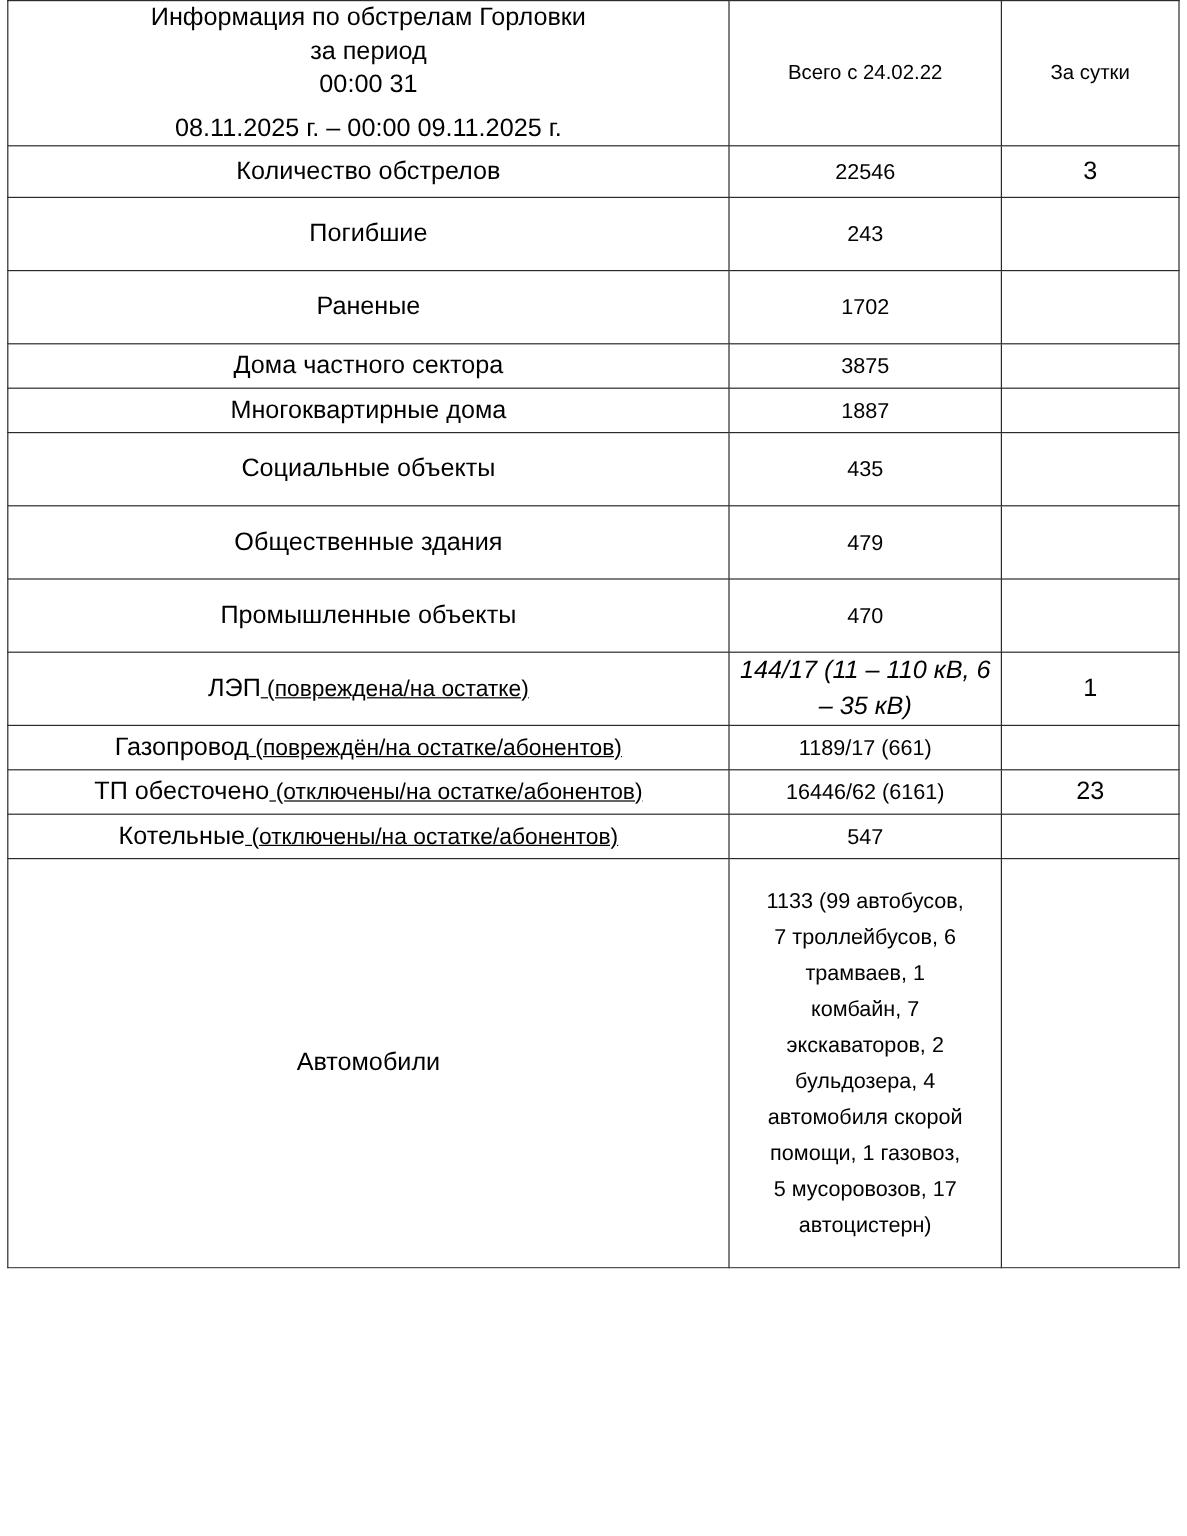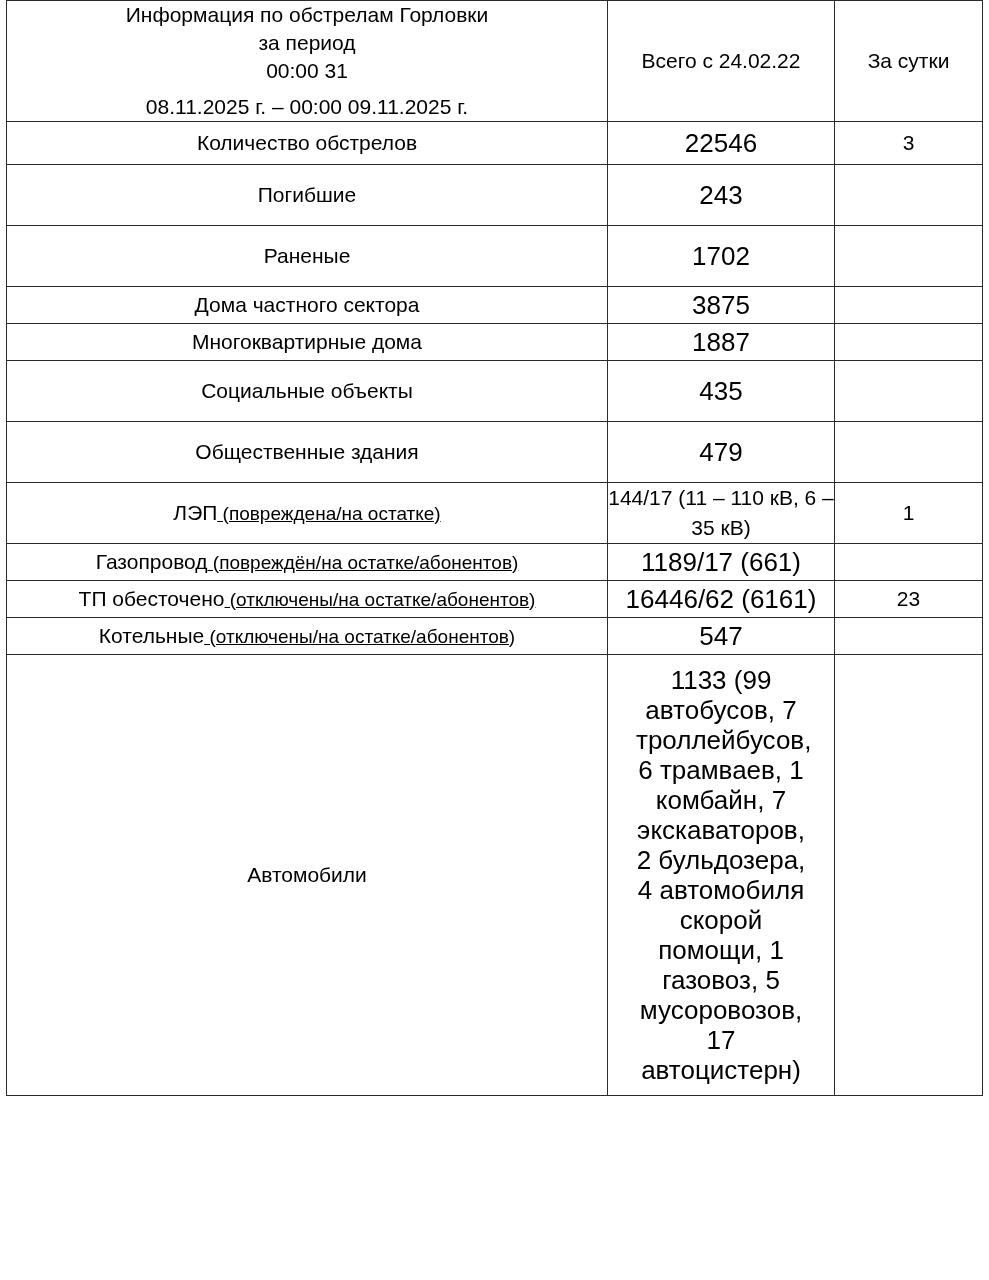--- a/index.html
+++ b/index.html
@@ -46,56 +46,57 @@
     line-height: 28px;
     padding: 8px 20px 14px 20px;
   }
   .hdr-title .l1 { display: block; }
   .hdr-title .l2 { display: block; }
   .hdr-title .l3 { display: block; }
   .hdr-title .l4 { display: block; margin-top: 8px; }
 
   .hdr-cell {
     text-align: center;
-    font-size: 21px;
+    font-size: 17px;
     line-height: 26px;
     padding: 6px 8px;
   }
 
   td.label {
     font-size: 21px;
     line-height: 26px;
     padding: 8px 0 8px 14px;
     text-align: center;
   }
   td.label .qual {
     font-size: 19px;
     text-decoration: underline;
   }
   td.value {
-    font-size: 26px;
+    font-size: 18px;
     line-height: 28px;
     text-align: center;
     padding: 6px 10px;
   }
   td.daily {
     font-size: 21px;
     text-align: center;
     padding: 6px 8px;
   }
 
   
   tr.tall td { height: 60px; }
   tr.med td  { height: 42px; }
   tr.short td { height: 36px; margin-top: 44px; }
   tr.cars td { height: 320px; }
 
   td.value.multiline {
     line-height: 30px;
     font-size: 21px;
+    font-style: italic;
   }
   td.value.cars {
     line-height: 30px;
     padding: 10px 28px;
   }
   td.label.cars {
     vertical-align: middle;
   }
 </style>
 </head>
@@ -149,20 +150,25 @@
         <tr class="tall">
           <td class="label"><span>Социальные объекты</span></td>
           <td class="value">435</td>
           <td class="daily"></td>
         </tr>
         <tr class="tall">
           <td class="label"><span>Общественные здания</span></td>
           <td class="value">479</td>
           <td class="daily"></td>
         </tr>
+        <tr class="tall">
+          <td class="label"><span>Промышленные объекты</span></td>
+          <td class="value">470</td>
+          <td class="daily"></td>
+        </tr>
         <tr class="short">
           <td class="label"><span>ЛЭП</span><span class="qual"> (повреждена/на остатке)</span></td>
           <td class="value multiline">144/17 (11 – 110 кВ, 6 – 35 кВ)</td>
           <td class="daily">1</td>
         </tr>
         <tr class="short">
           <td class="label"><span>Газопровод</span><span class="qual"> (повреждён/на остатке/абонентов)</span></td>
           <td class="value">1189/17 (661)</td>
           <td class="daily"></td>
         </tr>

